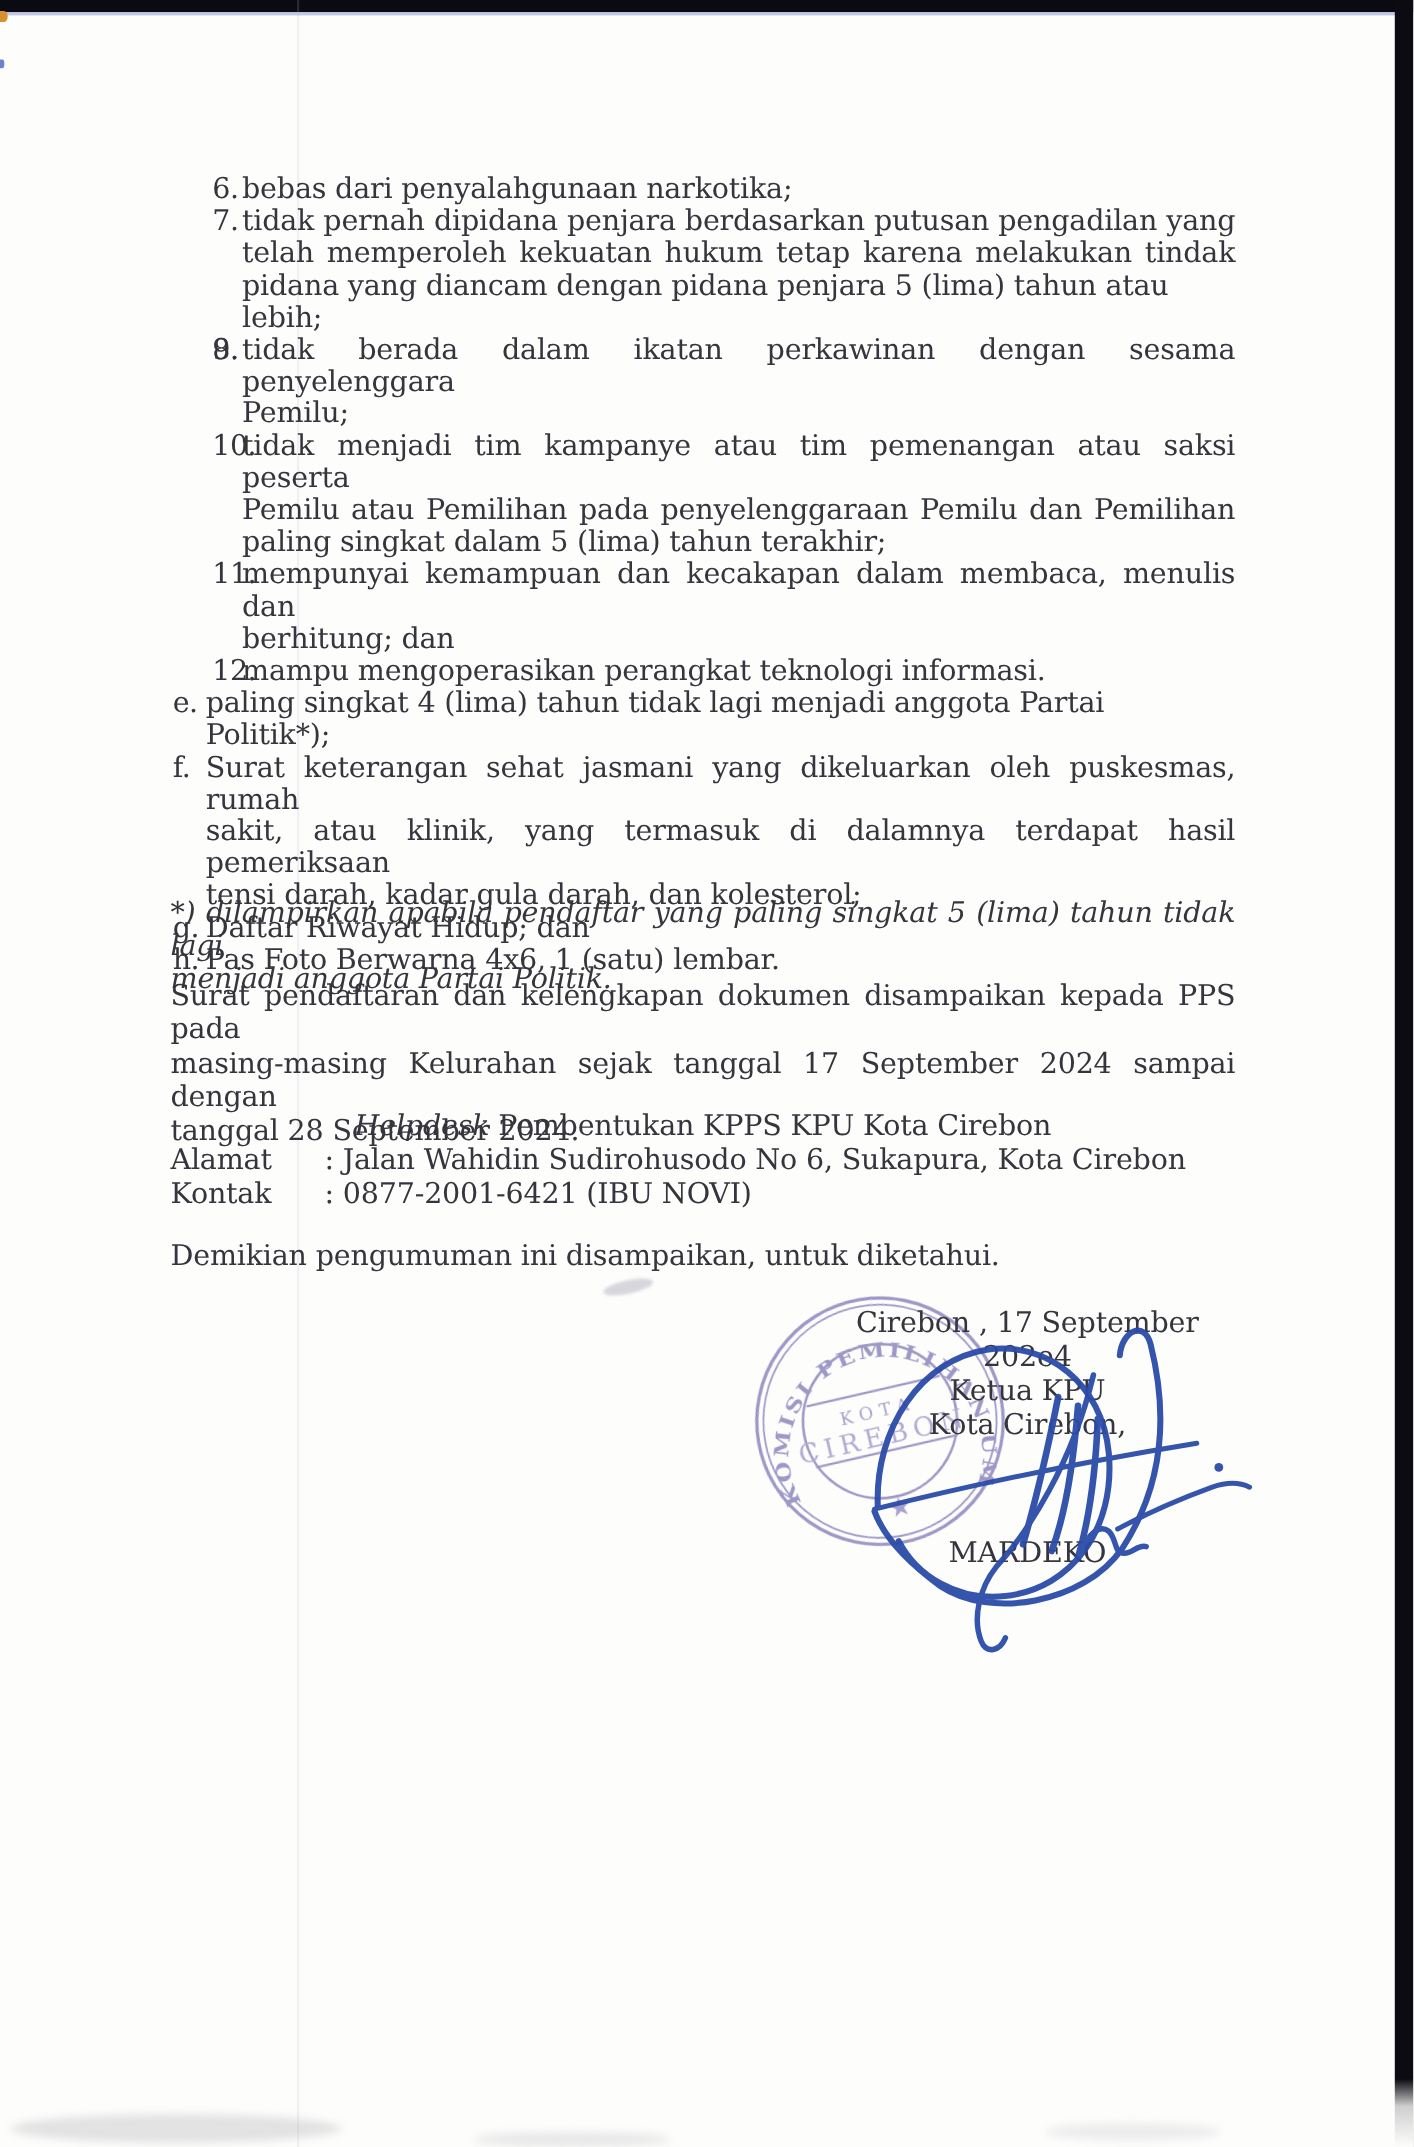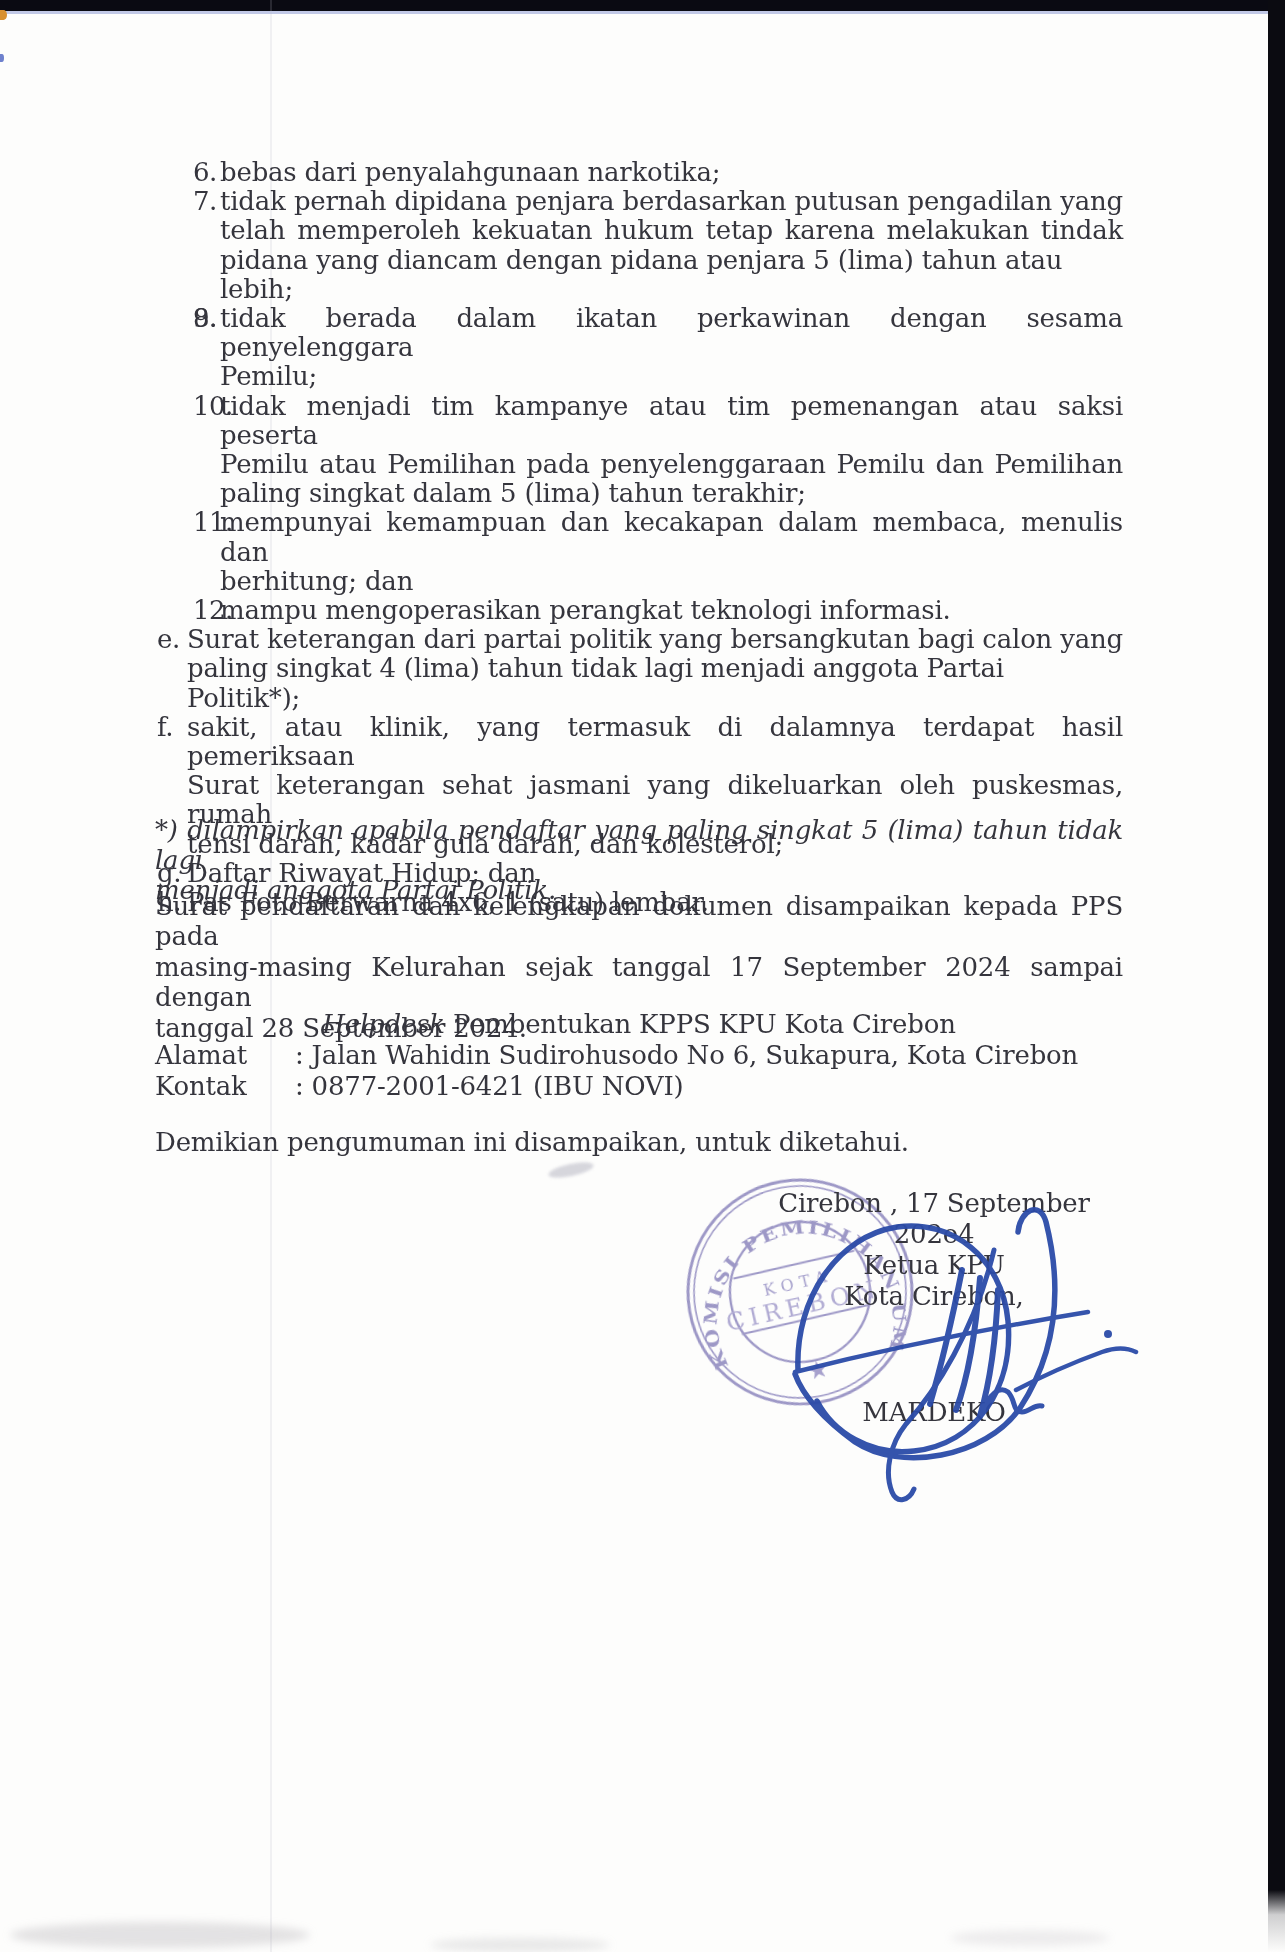--- a/index.html
+++ b/index.html
@@ -96,27 +96,26 @@
         <span class="marker">11.</span>
         <div class="line stretch">mempunyai kemampuan dan kecakapan dalam membaca, menulis dan</div>
         <div class="line">berhitung; dan</div>
       </div>
       <div class="item numbered">
         <span class="marker">12.</span>
         <div class="line">mampu mengoperasikan perangkat teknologi informasi.</div>
       </div>
       <div class="item lettered">
         <span class="marker">e.</span>
-        <div class="line stretch">Surat keterangan dari partai politik yang bersangkutan bagi calon yang</div>
         <div class="line">paling singkat 4 (lima) tahun tidak lagi menjadi anggota Partai Politik*);</div>
       </div>
       <div class="item lettered">
         <span class="marker">f.</span>
+        <div class="line stretch">Surat keterangan sehat jasmani yang dikeluarkan oleh puskesmas, rumah</div>
         <div class="line stretch">sakit, atau klinik, yang termasuk di dalamnya terdapat hasil pemeriksaan</div>
-        <div class="line stretch">Surat keterangan sehat jasmani yang dikeluarkan oleh puskesmas, rumah</div>
         <div class="line">tensi darah, kadar gula darah, dan kolesterol;</div>
       </div>
       <div class="item lettered">
         <span class="marker">g.</span>
         <div class="line">Daftar Riwayat Hidup; dan</div>
       </div>
       <div class="item lettered">
         <span class="marker">h.</span>
         <div class="line">Pas Foto Berwarna 4x6, 1 (satu) lembar.</div>
       </div>

